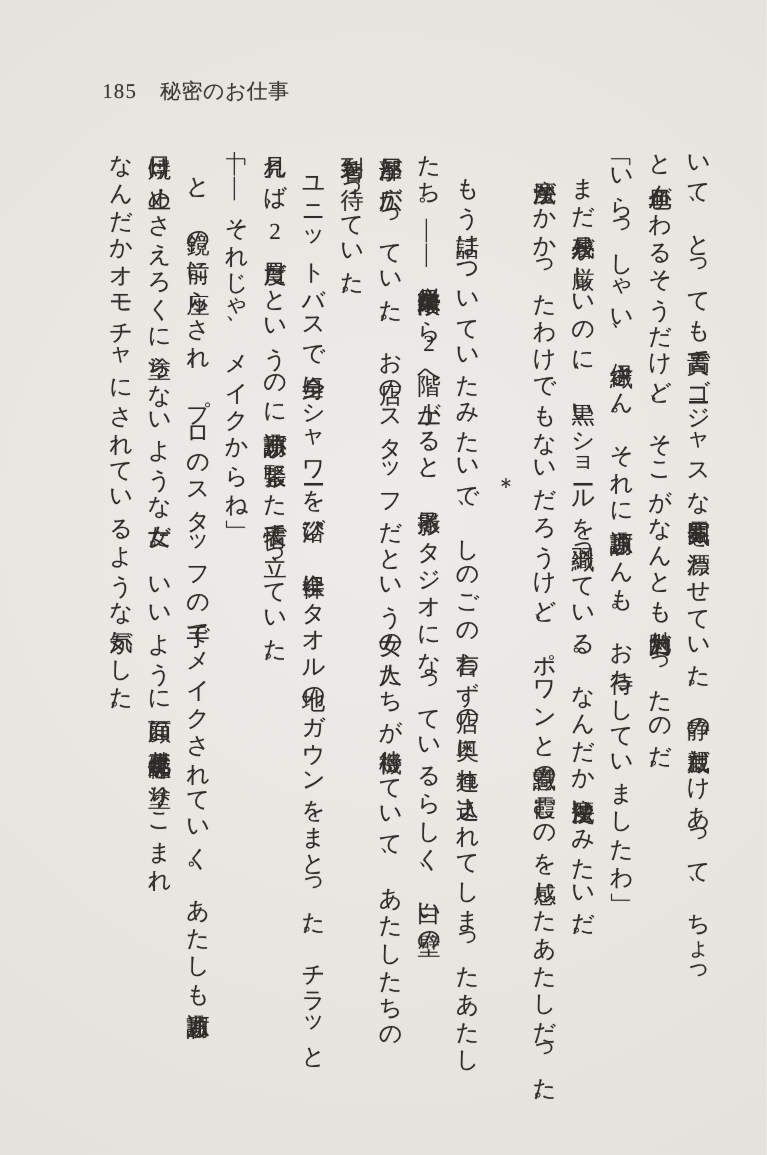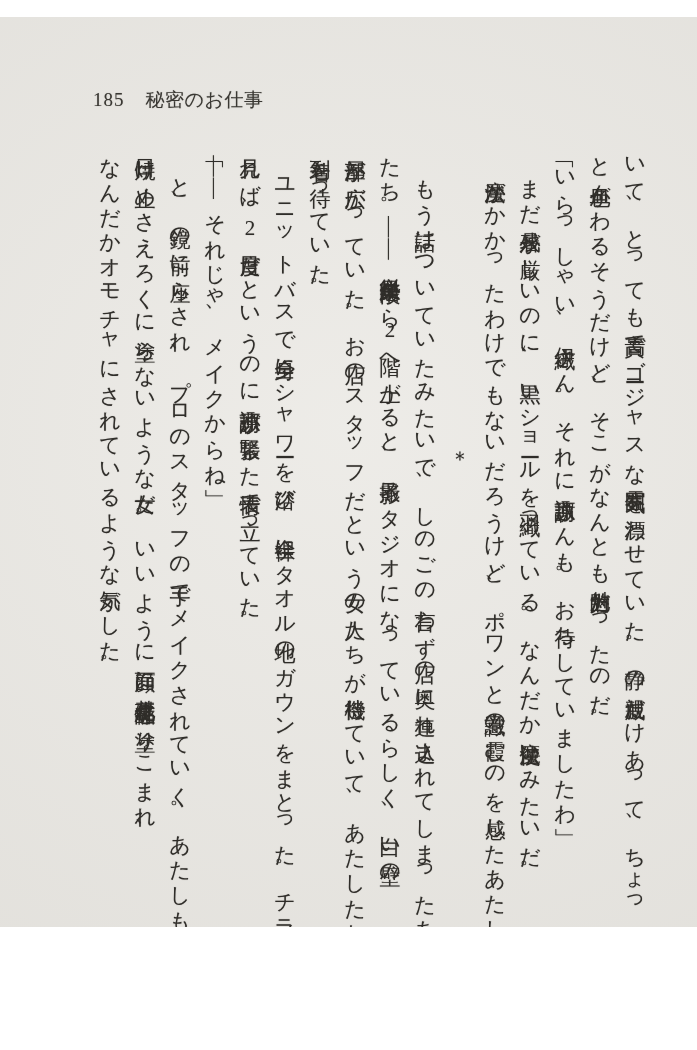--- a/index.html
+++ b/index.html
@@ -5,26 +5,25 @@
   html, body {
     margin: 0;
     padding: 0;
     width: 697px;
     height: 1050px;
     font-family: "Liberation Serif", "DejaVu Serif", serif;
   }
   .page {
     position: relative;
     width: 697px;
-    height: 910px;
+    height: 1050px;
     overflow: hidden;
     background:
       radial-gradient(ellipse 120% 80% at 50% 45%, rgba(255,255,255,0.20), rgba(0,0,0,0.03) 95%),
       var(--paper, #e9e7e2);
-    margin-top: 17px;
   }
   .running-head {
     position: absolute;
     left: 93px;
     top: 70px;
     font-size: 19px;
     color: var(--header-ink, #3a3833);
     white-space: nowrap;
     text-shadow: 0 0 1px rgba(58,56,51,0.35);
   }

